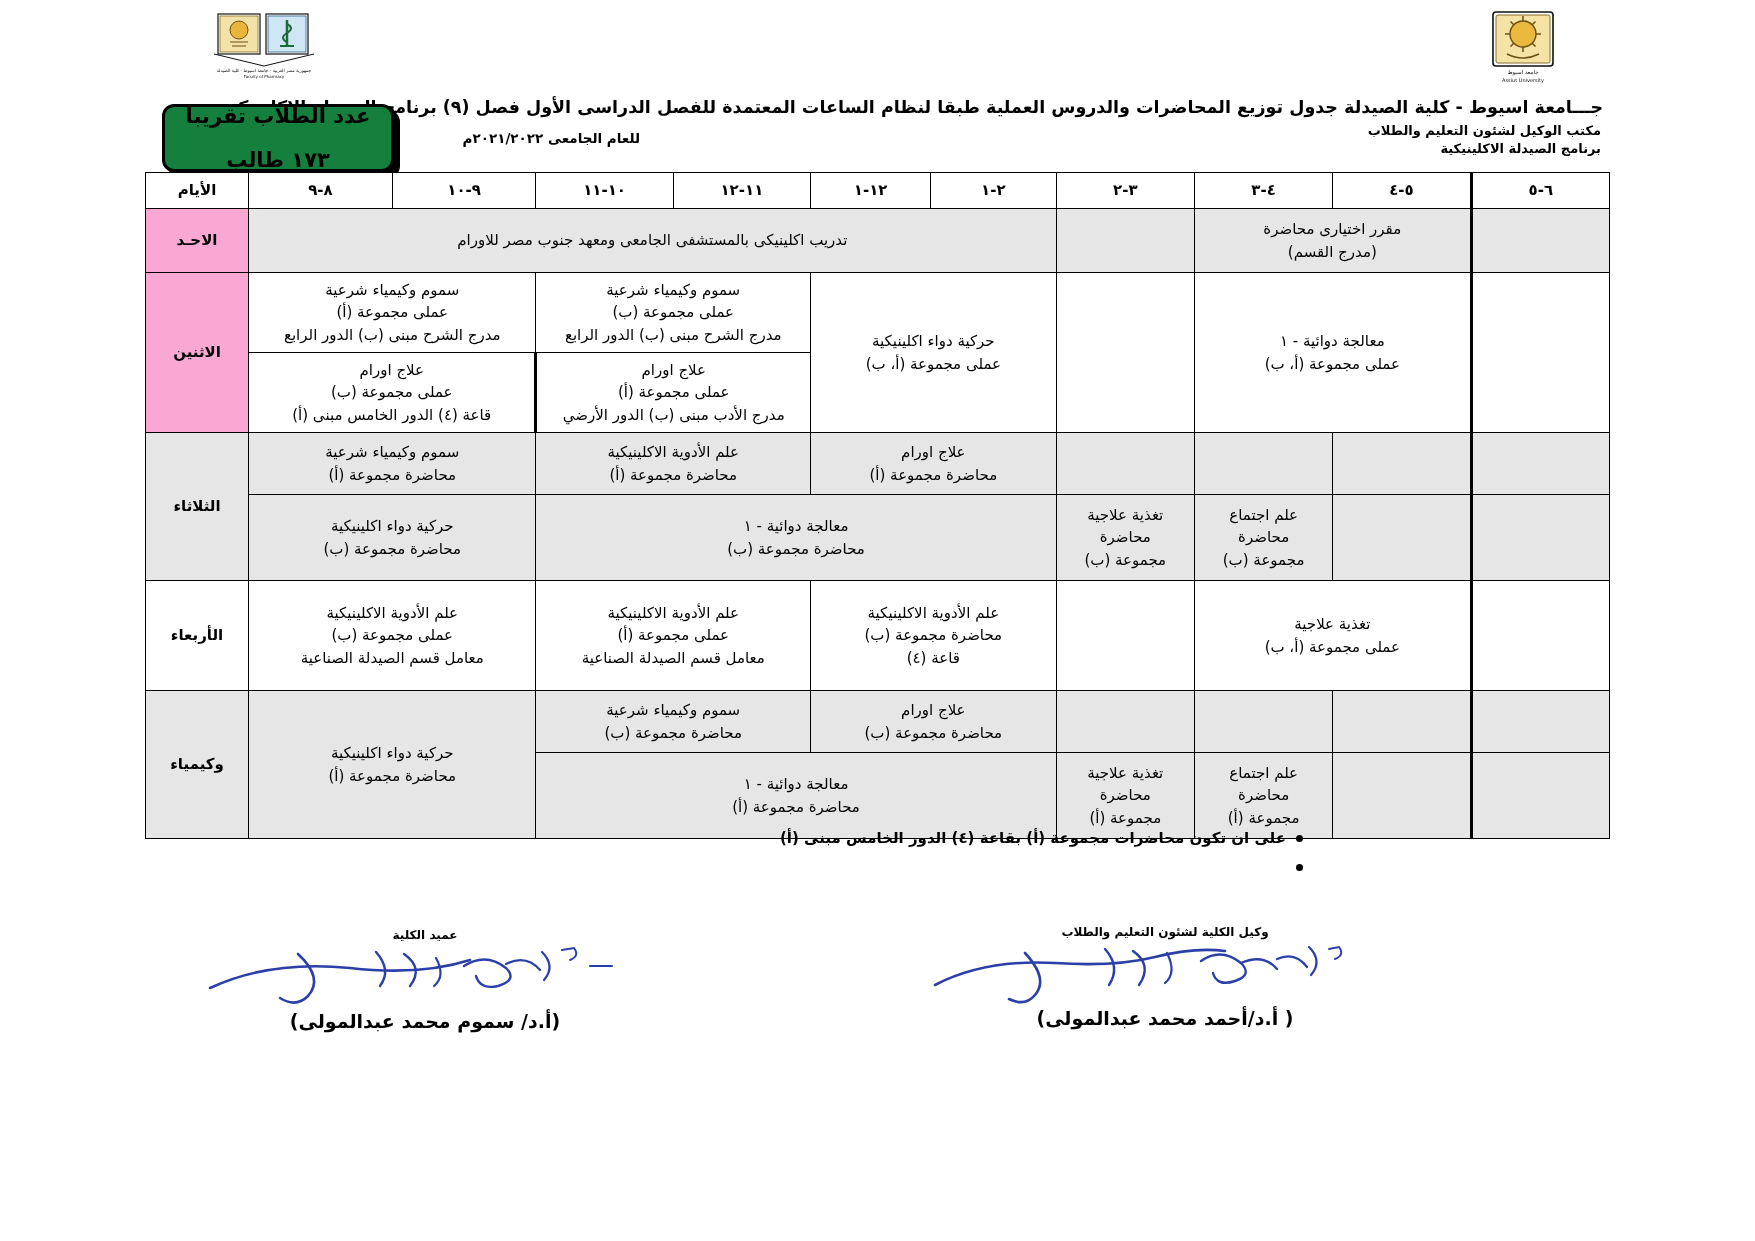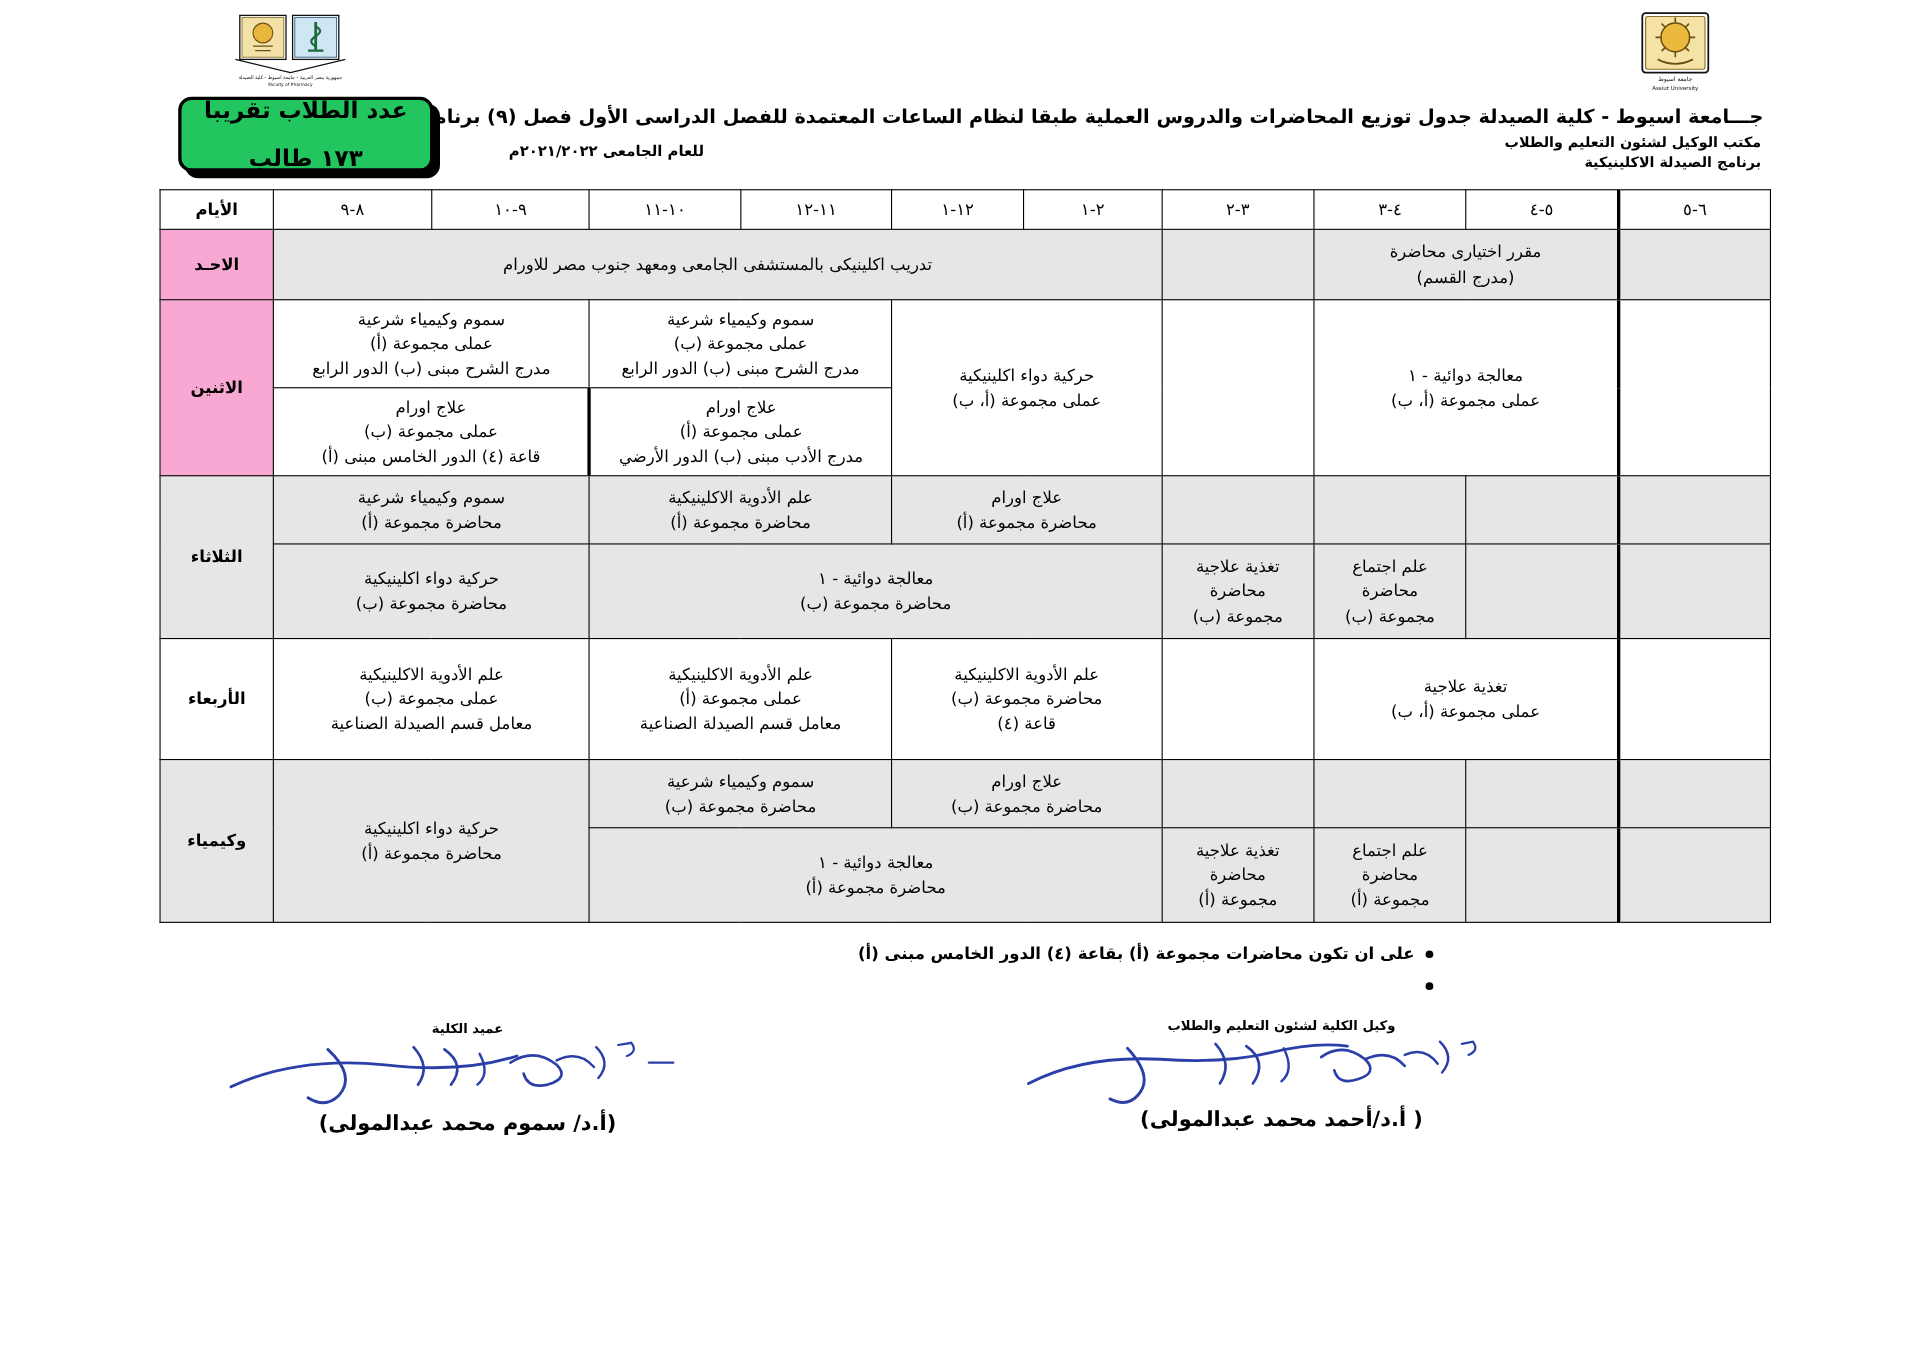--- a/index.html
+++ b/index.html
@@ -67,25 +67,25 @@
     right: 1115px;
     font-size: 13.5px;
     font-weight: bold;
     color: #000;
     white-space: nowrap;
   }
 
   
   .count-box {
     position: absolute;
-    left: 162px; top: 88px;
+    left: 162px; top: 104px;
     width: 232px; height: 68px;
     border: 3px solid #000;
     border-radius: 12px;
-    background: #22c55e;
+    background: #15803d;
     box-shadow: 6px 6px 0 #000;
     display: flex;
     flex-direction: column;
     align-items: center;
     justify-content: center;
     line-height: 1.15;
     gap: 19px;
   }
   .count-box .cb-l1 { font-size: 21px; font-weight: bold; }
   .count-box .cb-l2 { font-size: 21px; font-weight: bold; letter-spacing: 2px; }
@@ -108,21 +108,21 @@
     vertical-align: middle;
     color: #000;
     padding: 2px 3px;
     font-size: 15px;
     line-height: 1.45;
   }
   
   .hdr-row th {
     height: 36px;
     font-size: 14.5px;
-    font-weight: normal;
+    font-weight: bold;
     background: #fff;
     border-top: 3px solid #000;
     border-bottom: 3px solid #000;
   }
   .hdr-row th.daycol { font-weight: bold; }
   td.daycell {
     font-weight: bold;
     font-size: 15px;
     background: #f9a8d4;
     letter-spacing: 1px;
@@ -137,21 +137,21 @@
   .sched tr > td:first-child { border-left: 3px solid #000; }
   .sched tr > th:first-child { border-left: 3px solid #000; }
   .lastrow td { border-bottom: 3px solid #000; }
 
   .cellbox { display: block; }
   .cellbox div { line-height: 1.5; }
 
   
   .notes {
     position: absolute;
-    top: 853px; right: 152px;
+    top: 824px; right: 152px;
     width: 1080px;
     direction: rtl;
     text-align: right;
   }
   .note-item {
     display: flex;
     align-items: flex-start;
     justify-content: flex-start;
     gap: 10px;
     font-size: 15px;

